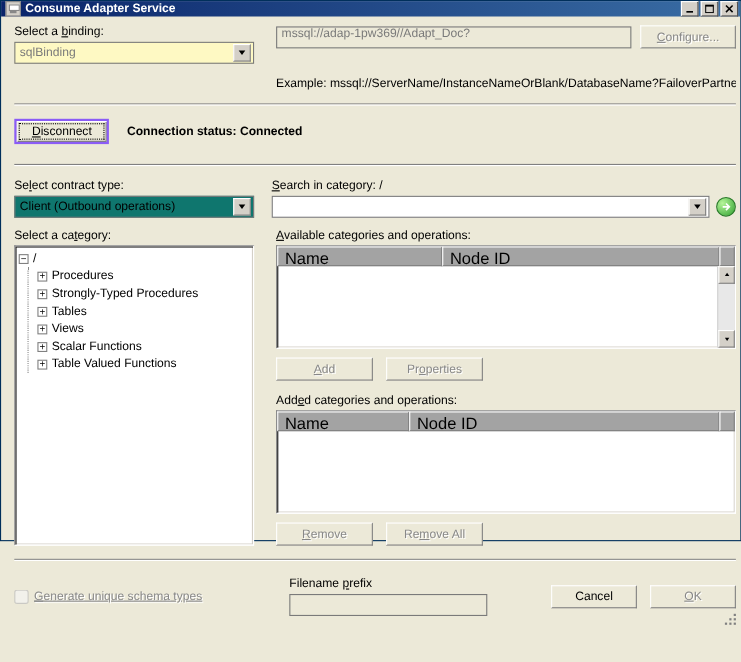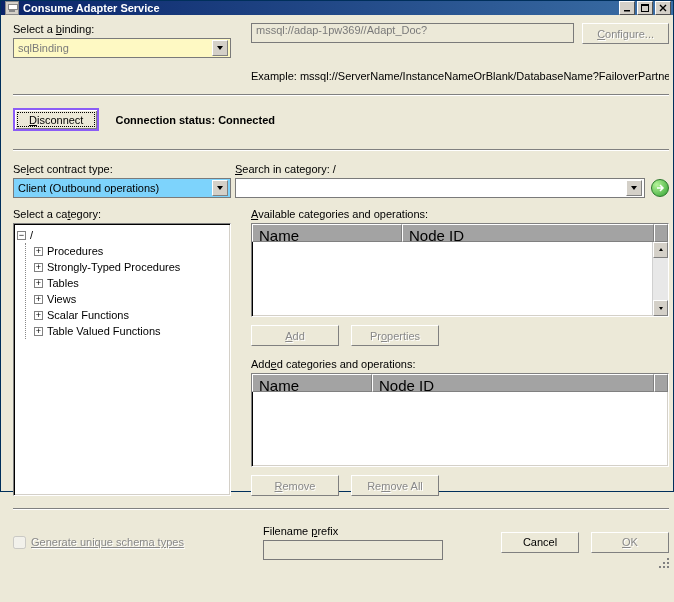--- a/index.html
+++ b/index.html
@@ -97,21 +97,21 @@
   .combo .combo-btn {
     width: 16px; height: 16px;
     background: #d4d0c8;
     border: 1px solid #fff;
     border-right-color: #808080;
     border-bottom-color: #808080;
     display: flex; align-items: center; justify-content: center;
   }
   .combo .combo-btn svg { width: 8px; height: 8px; }
 
-  .uri-row { display: flex; gap: 8px; }
+  .uri-row { display: flex; gap: 8px; align-items: center; }
   .uri-input {
     flex: 1;
     height: 20px;
     border: 1px solid #7a7a7a;
     background: #ece9d8;
     color: #7a7a7a;
     padding: 0 4px;
   }
   .btn {
     height: 21px;
@@ -140,21 +140,21 @@
     outline-offset: -5px;
     background: #ece9d8;
     box-shadow: inset 1px 1px 0 #fff, inset -1px -1px 0 #808080;
     font-family: inherit;
     font-size: 11px;
     cursor: pointer;
   }
   .conn-status { font-size: 11px; }
   .conn-status strong { font-weight: bold; }
 
-  .row-contract { display: flex; gap: 4px; }
+  .row-contract { display: flex; gap: 16px; }
   .col-contract { width: 218px; }
   .col-search { flex: 1; }
 
   .search-row { display: flex; gap: 6px; align-items: center; }
   .search-row .combo { flex: 1; background: #fff; }
   .go-btn {
     width: 18px; height: 18px;
     border-radius: 50%;
     background: radial-gradient(circle at 30% 30%, #b6f59a, #2fa02f);
     border: 1px solid #2a7a2a;
@@ -316,21 +316,21 @@
         <strong>Connection status:</strong>
         <strong>Connected</strong>
       </div>
     </div>
 
     <div class="hr"></div>
 
     <div class="row-contract">
       <div class="col-contract">
         <label class="cap">Se<span class="underline-key">l</span>ect contract type:</label>
-        <div class="combo" style="background:#7dd3fc">
+        <div class="combo" style="background:#0f766e">
           <span class="combo-text">Client (Outbound operations)</span>
           <div class="combo-btn">
             <svg viewBox="0 0 8 8">
                 <path d="M1 2 L4 6 L7 2 Z" fill="#000"></path>
               </svg>
           </div>
         </div>
       </div>
       <div class="col-search">
         <label class="cap"><span class="underline-key">S</span>earch in category: /</label>

